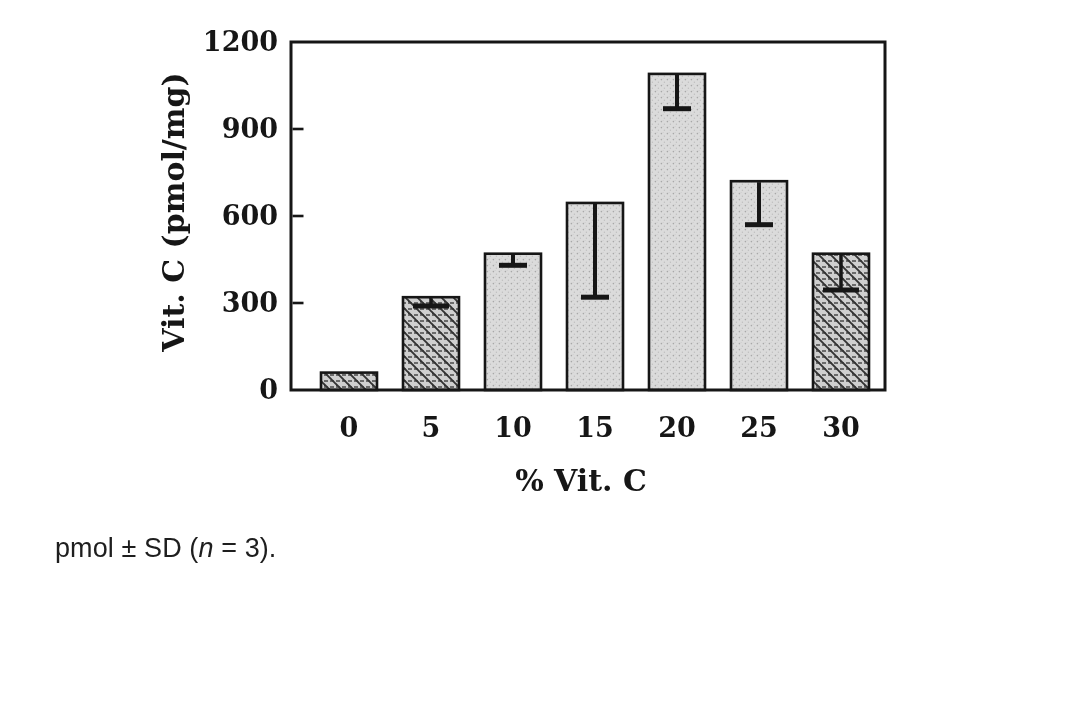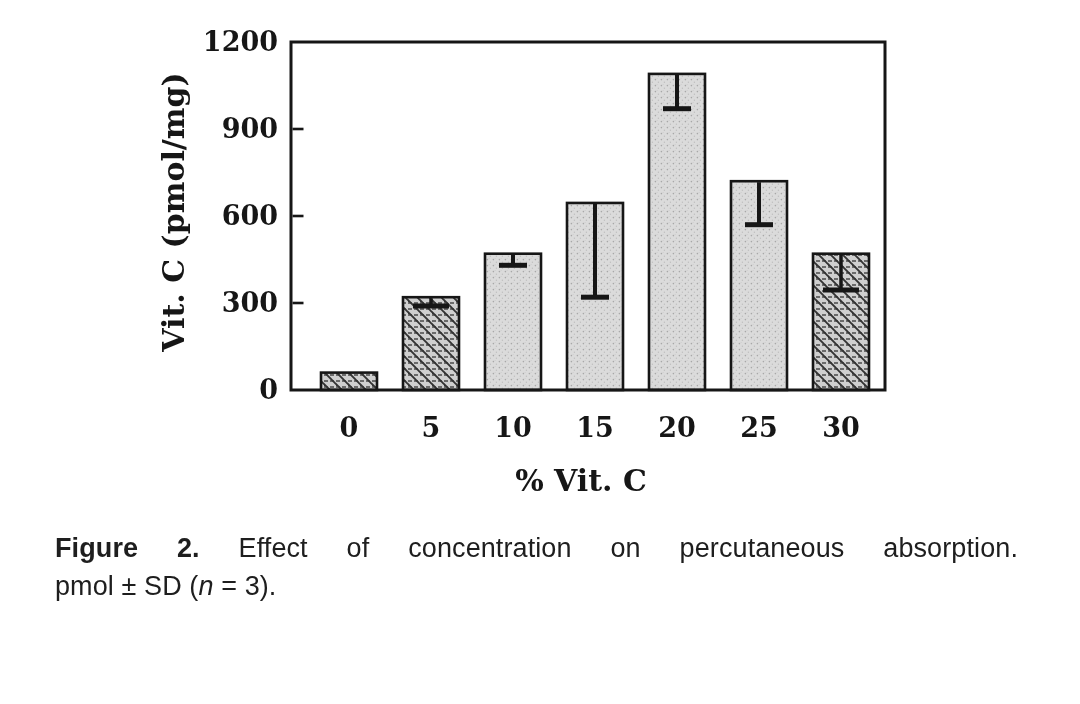--- a/index.html
+++ b/index.html
@@ -80,17 +80,16 @@
         <text x="431" y="437" text-anchor="middle" class="tick-label">5</text>
         <text x="513" y="437" text-anchor="middle" class="tick-label">10</text>
         <text x="595" y="437" text-anchor="middle" class="tick-label">15</text>
         <text x="677" y="437" text-anchor="middle" class="tick-label">20</text>
         <text x="759" y="437" text-anchor="middle" class="tick-label">25</text>
         <text x="841" y="437" text-anchor="middle" class="tick-label">30</text>
         <text x="581" y="491" text-anchor="middle" class="axis-title">% Vit. C</text>
         <text x="184" y="212" text-anchor="middle" class="axis-title" transform="rotate(-90 184 212)">Vit. C (pmol/mg)</text>
       </svg>
     <figcaption class="caption" id="caption">
-        <div class="cap-line just"><span class="b">Figure 2.</span><span> Effect of concentration on percutaneous absorption.</span></div>
         <div class="cap-line"><span>pmol ± SD (</span><span class="i">n</span><span> = 3).</span></div>
       </figcaption>
   </figure>
 </div>
 
 </body></html>

